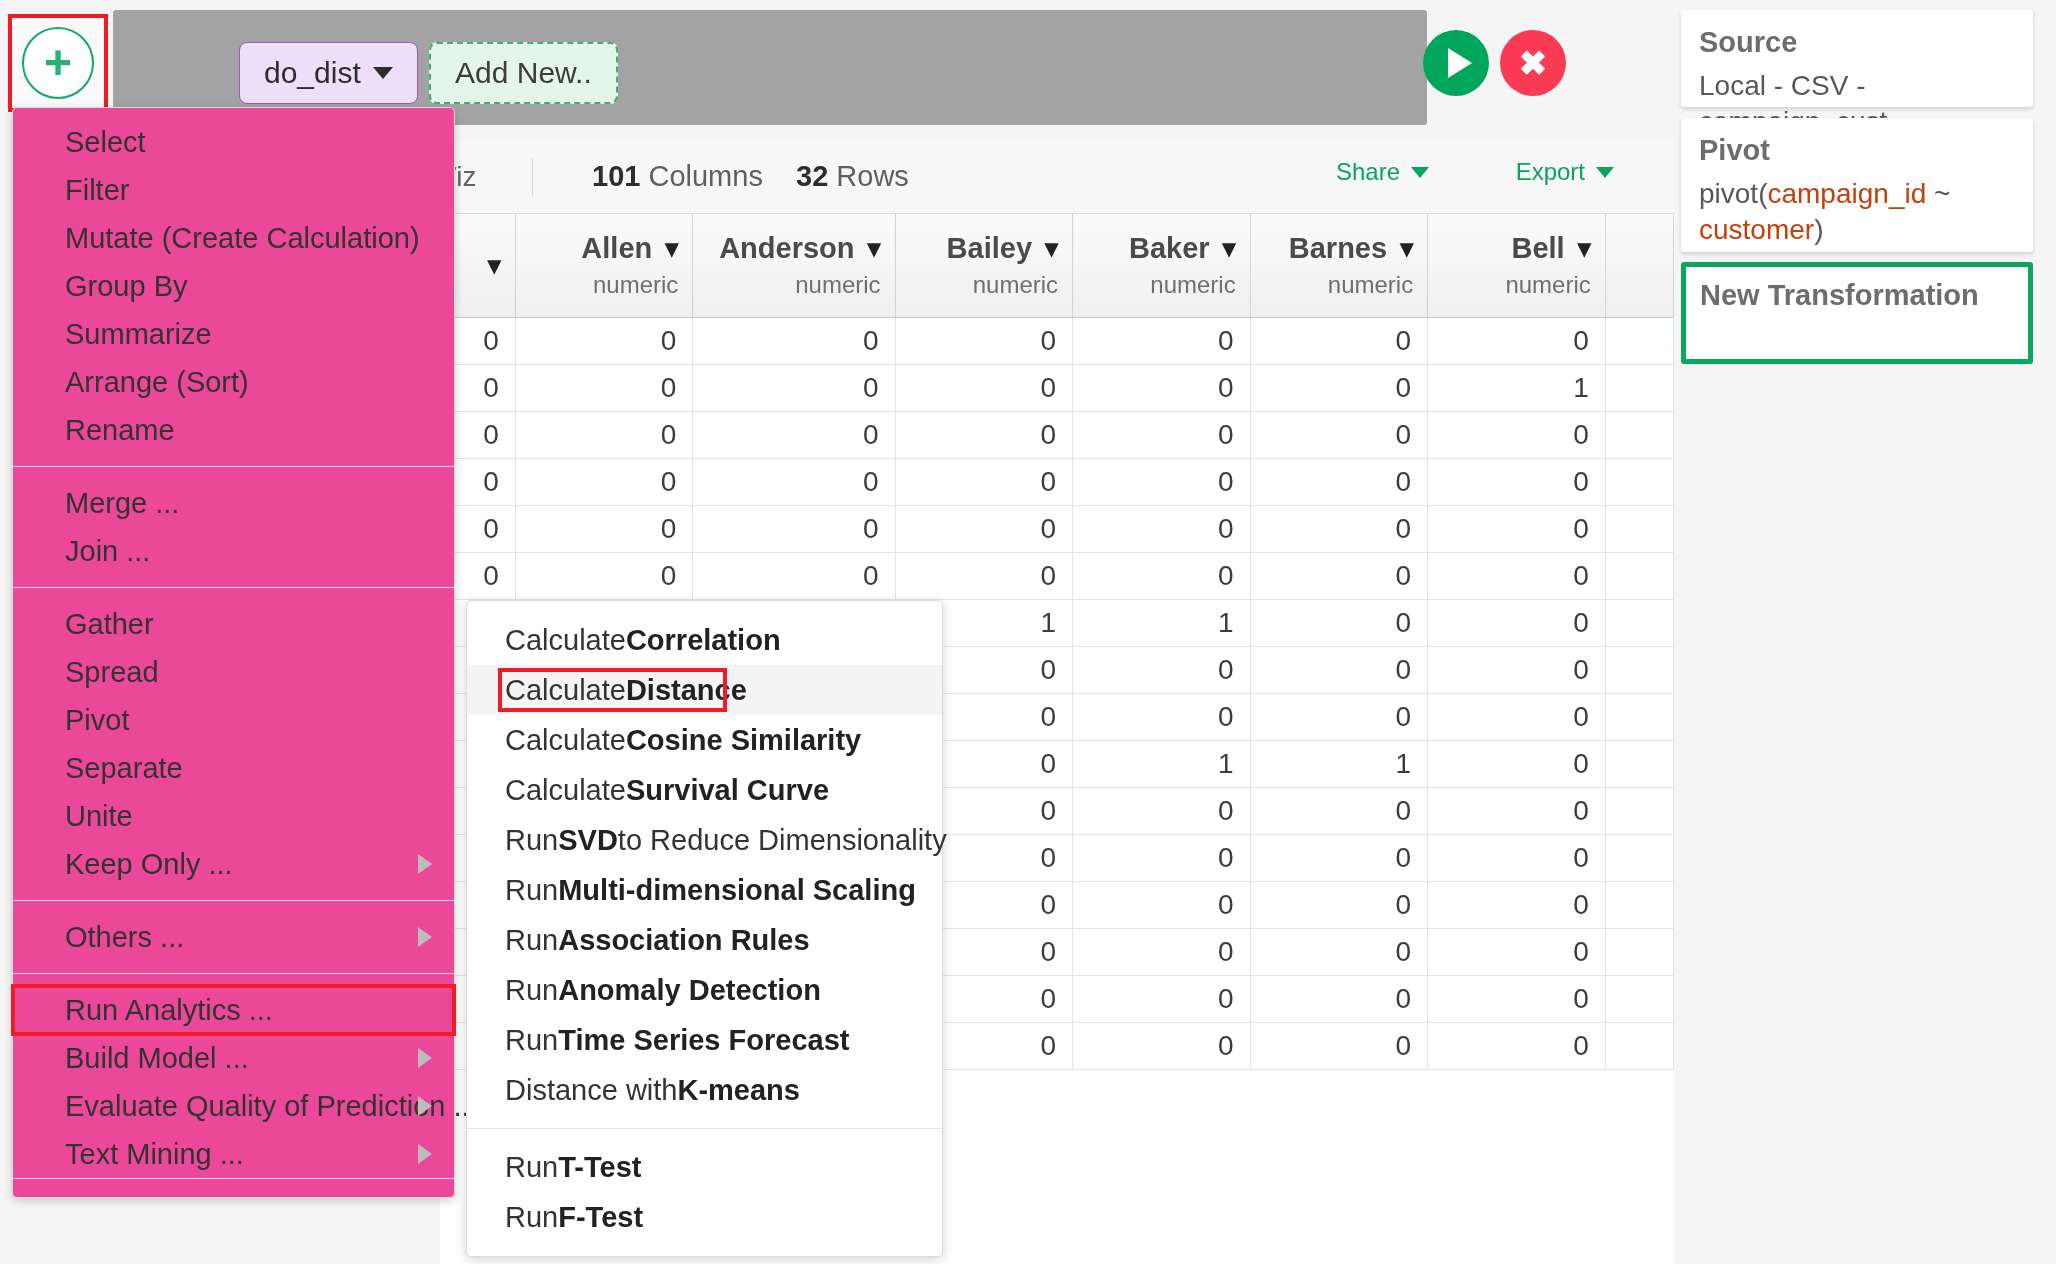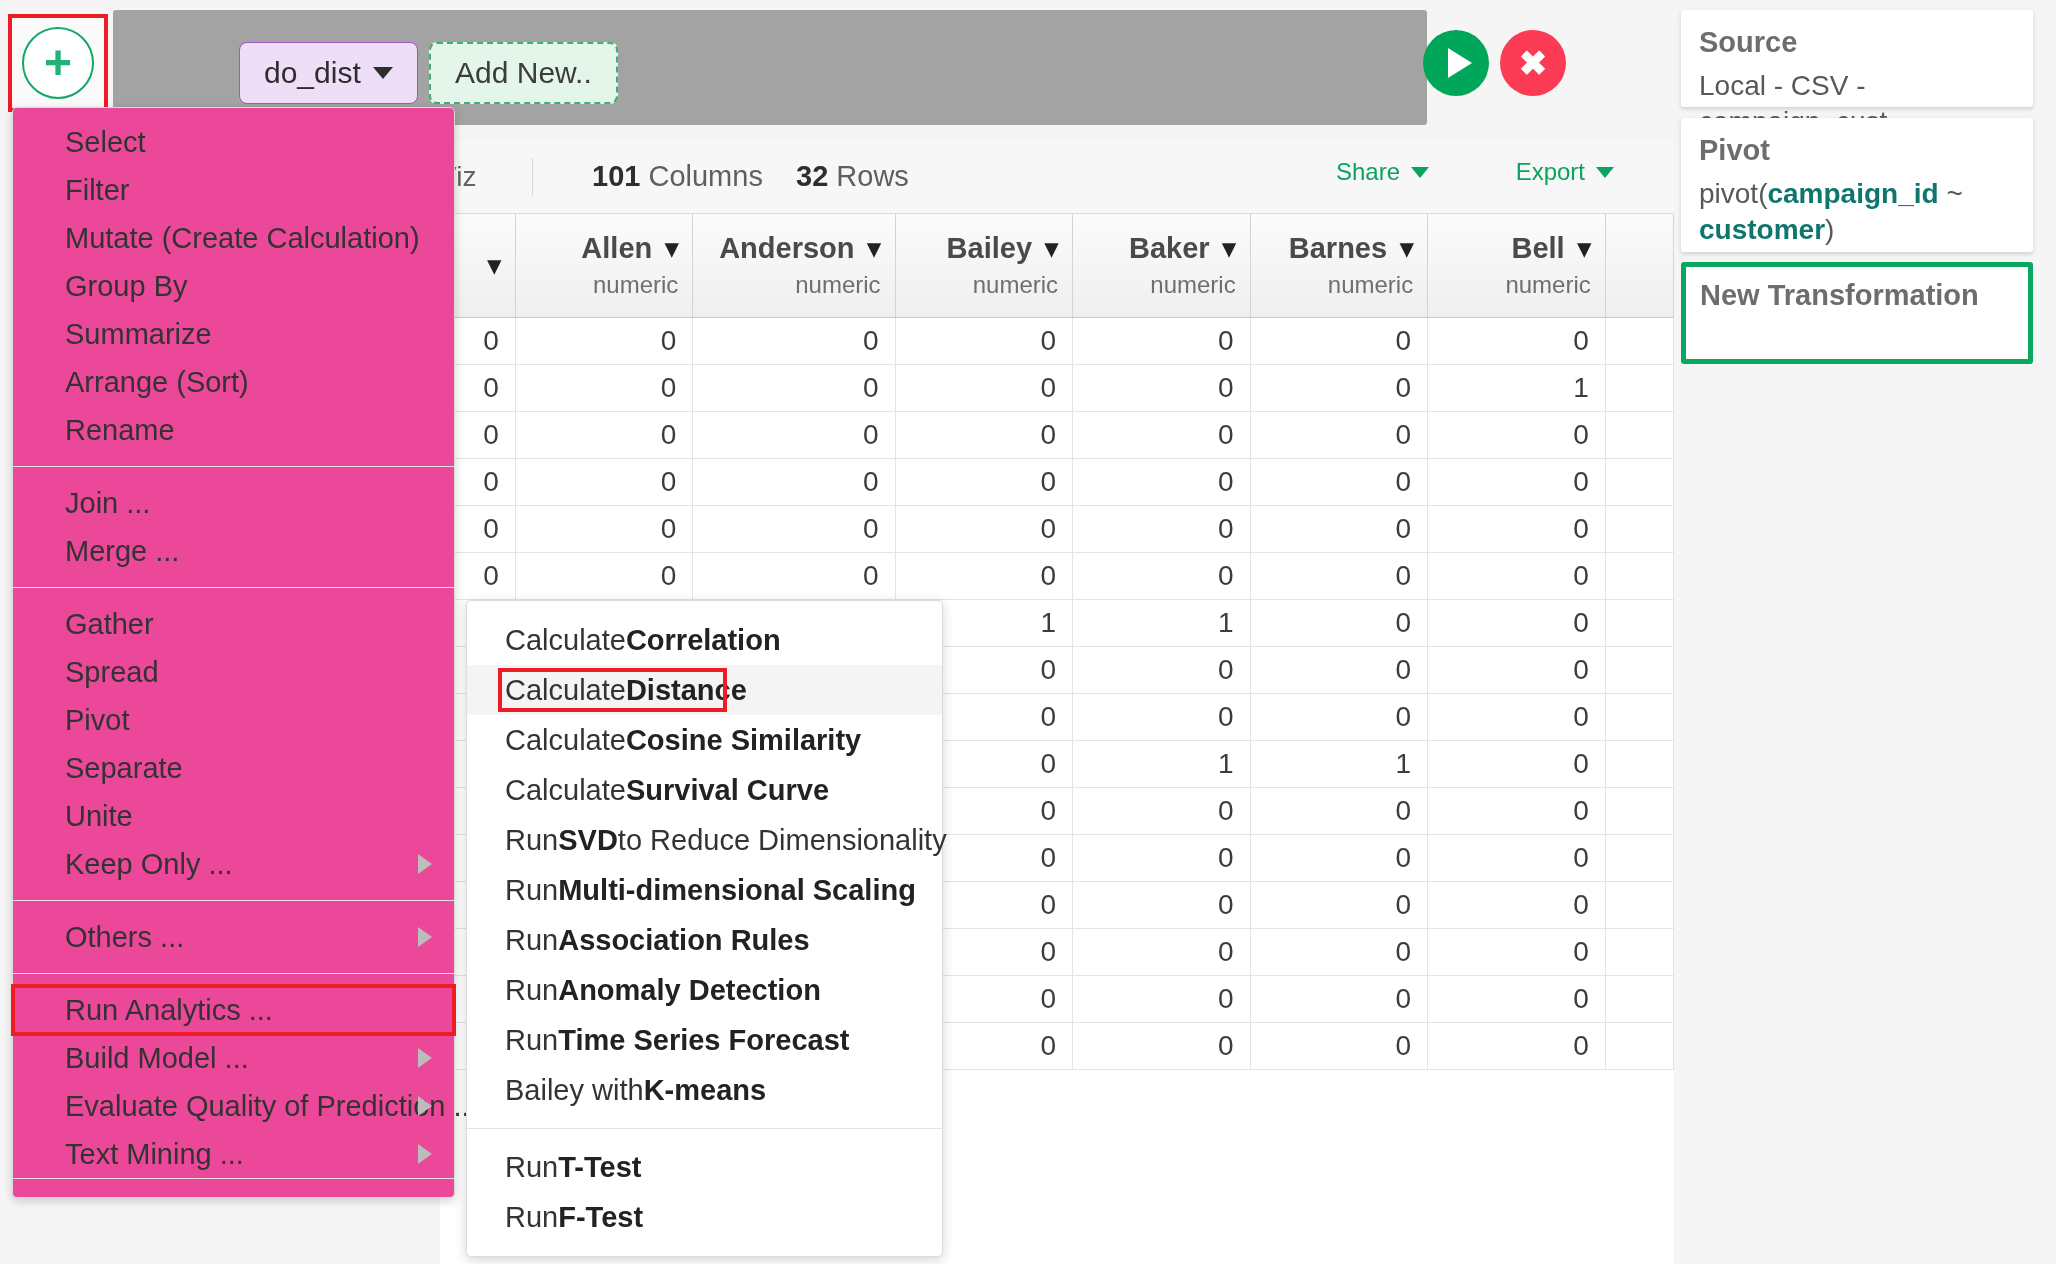--- a/index.html
+++ b/index.html
@@ -166,21 +166,21 @@
 
   
   .rpanel{position:absolute;right:0;top:0;width:382px;height:100%;background:#f5f5f5;}
   .card{
     position:absolute;left:7px;width:352px;background:#fff;
     border-radius:3px;box-shadow:0 2px 4px rgba(0,0,0,.16);
     box-sizing:border-box;padding:16px 18px;
   }
   .card-title{font-size:29px;font-weight:700;color:#6d6d6d;margin-bottom:9px;}
   .card-body{font-size:28px;color:#585858;line-height:1.28;word-break:break-word;}
-  .card-body b{font-weight:700;color:#0f766e;}
+  .card-body b{font-weight:400;color:#c2410c;}
   .card-source{top:10px;height:97px;}
   .card-pivot{top:118px;height:134px;}
   .card-new{
     top:262px;height:102px;border:5px solid #0aa761;box-shadow:none;padding:12px 14px;
   }
 </style>
 </head>
 <body>
 
 <div class="root">
@@ -487,24 +487,24 @@
         <span>Summarize</span>
       </div>
       <div class="mitem">
         <span>Arrange (Sort)</span>
       </div>
       <div class="mitem">
         <span>Rename</span>
       </div>
       <div class="sep"></div>
       <div class="mitem">
+        <span>Merge ...</span>
+      </div>
+      <div class="mitem">
         <span>Join ...</span>
-      </div>
-      <div class="mitem">
-        <span>Merge ...</span>
       </div>
       <div class="sep"></div>
       <div class="mitem">
         <span>Gather</span>
       </div>
       <div class="mitem">
         <span>Spread</span>
       </div>
       <div class="mitem">
         <span>Pivot</span>
@@ -583,21 +583,21 @@
         <span>Run </span>
         <b>Anomaly Detection</b>
         <span></span>
       </div>
       <div class="sitem">
         <span>Run </span>
         <b>Time Series Forecast</b>
         <span></span>
       </div>
       <div class="sitem">
-        <span>Bailey with </span>
+        <span>Distance with </span>
         <b>K-means</b>
         <span></span>
       </div>
       <div class="ssep"></div>
       <div class="sitem">
         <span>Run </span>
         <b>T-Test</b>
         <span></span>
       </div>
       <div class="sitem">

